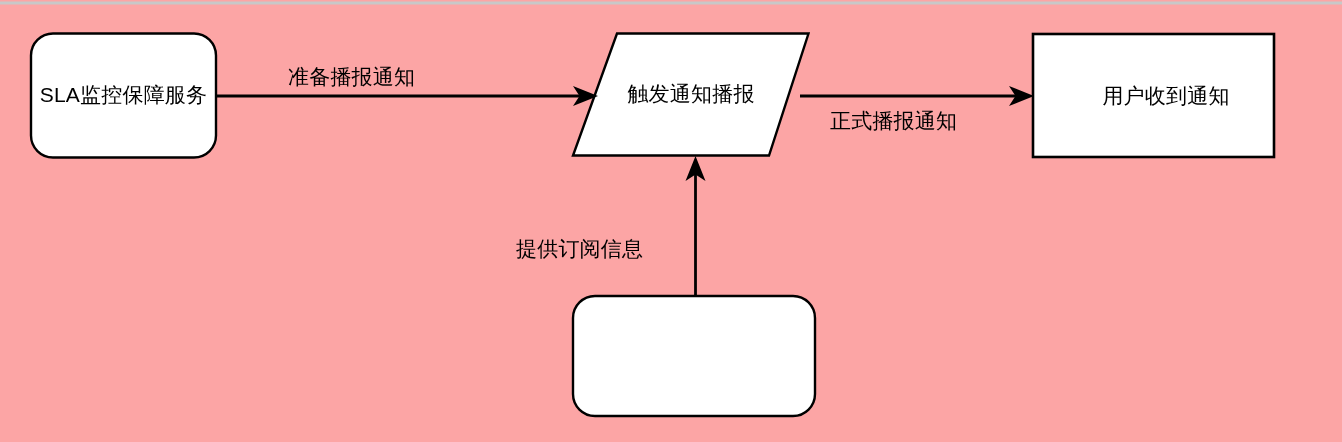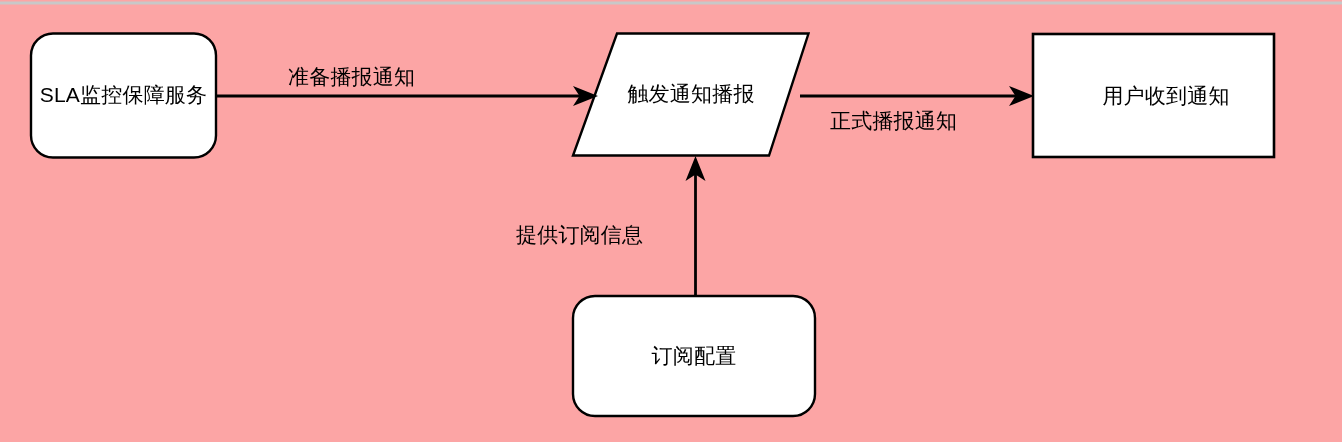--- a/index.html
+++ b/index.html
@@ -80,23 +80,20 @@
   </div>
 
   <div class="node-label" style="left:601px; top:33px; width:180px; height:122px;">
     <span>触发通知播报</span>
   </div>
 
   <div class="node-label" style="left:1033px; top:34px; width:266px; height:123px;">
     <span>用户收到通知</span>
   </div>
 
-  <div class="node-label" style="left:573px; top:296px; width:242px; height:120px;">
-    <span>订阅配置</span>
-  </div>
 
   <div class="edge-label" style="left:288px; top:64px; width:220px;">准备播报通知</div>
 
   <div class="edge-label" style="left:830px; top:64px; width:180px;margin-top:44px;">正式播报通知</div>
 
-  <div class="edge-label" style="left:516px; top:222px; width:166px;">提供订阅信息</div>
+  <div class="edge-label" style="left:516px; top:236px; width:166px;">提供订阅信息</div>
 
 </div>
 
 </body></html>

